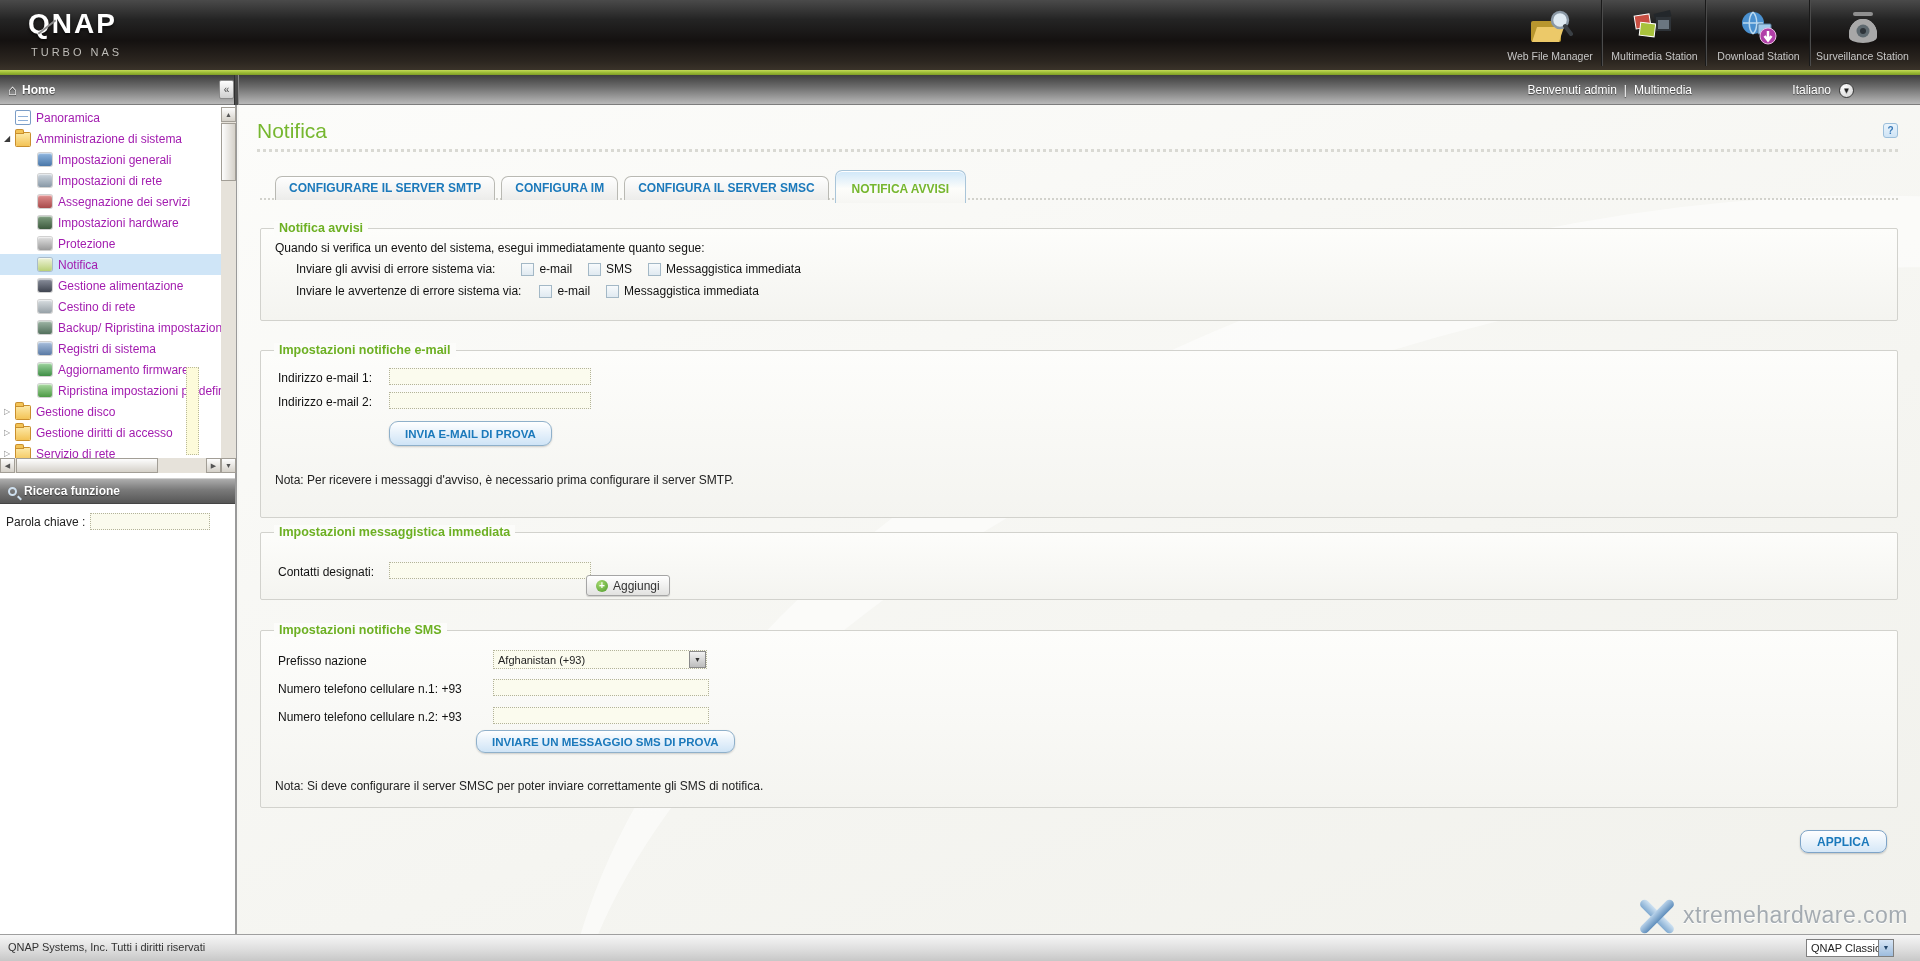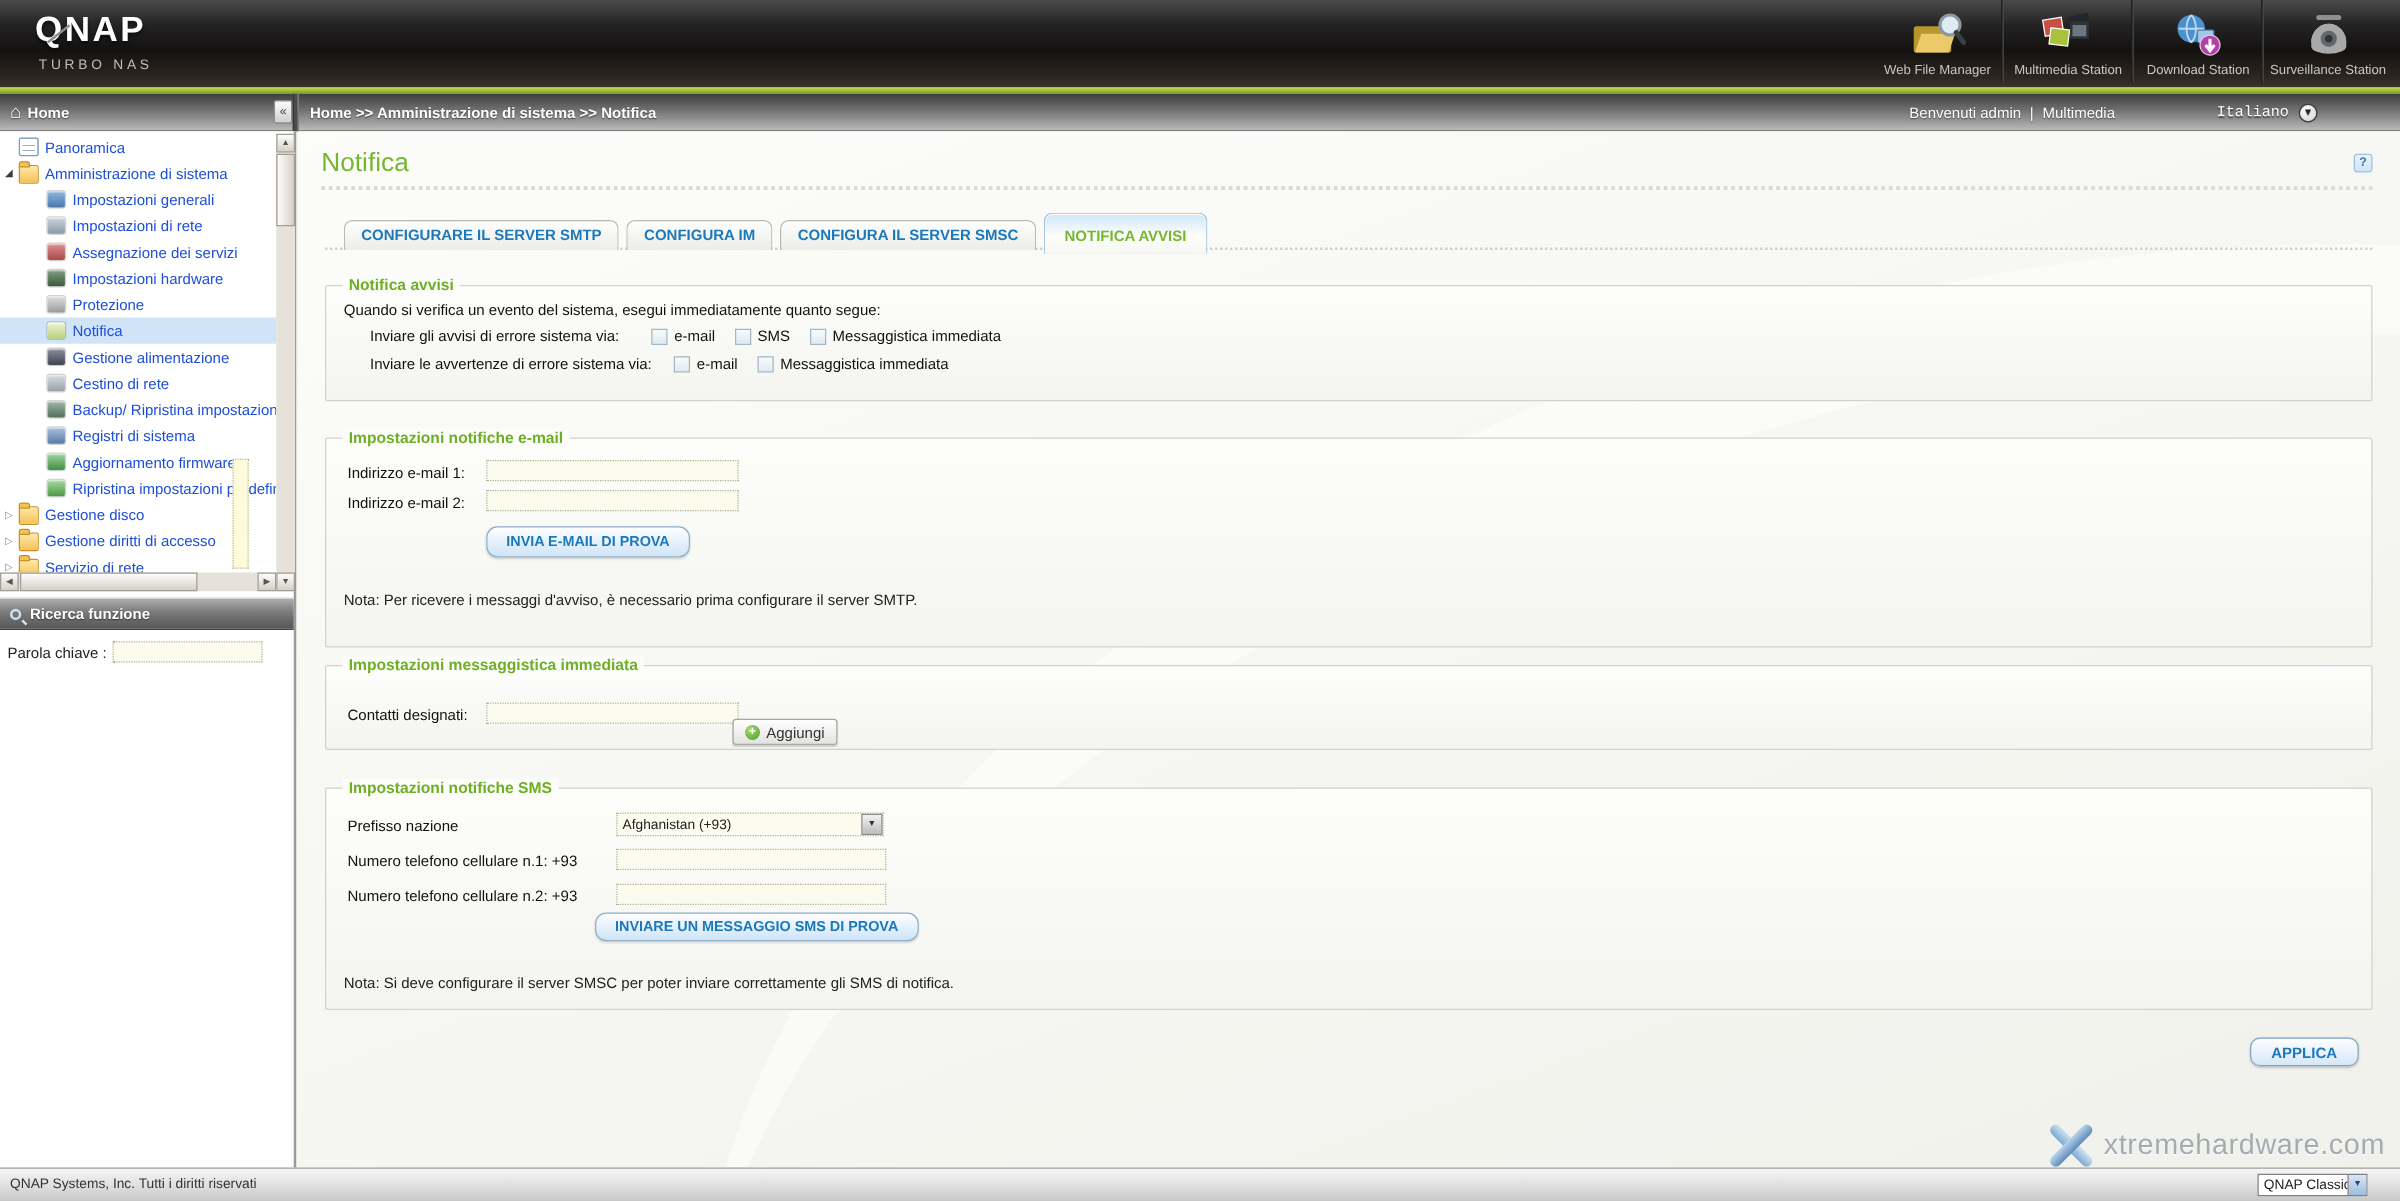--- a/index.html
+++ b/index.html
@@ -42,30 +42,30 @@
   .collapse-btn { position:absolute; left:219px; top:5px; width:15px; height:19px;
     background:linear-gradient(180deg,#fdfdfd,#cfcfcf); border:1px solid #8a8a8a; border-radius:2px;
     color:#444; font-size:10px; line-height:17px; text-align:center; cursor:pointer; }
   .collapse-btn:before { content:"\00AB"; }
   .crumb { position:absolute; left:248px; top:0; height:30px; line-height:30px; font-weight:bold;
     font-size:12px; text-shadow:0 1px 1px rgba(0,0,0,.55); }
   .welcome-group { position:absolute; right:228px; top:0; height:30px; line-height:30px; font-size:12px;
     font-weight:normal; text-shadow:0 1px 1px rgba(0,0,0,.55); display:flex; gap:7px; }
   .welcome-group .logout { cursor:pointer; }
   .lang-group { position:absolute; right:66px; top:0; height:30px; display:flex; align-items:center;
-    gap:8px; font-size:12px; cursor:pointer; text-shadow:0 1px 1px rgba(0,0,0,.5);font-family:Liberation Mono, monospace; }
+    gap:8px; font-size:12px; cursor:pointer; text-shadow:0 1px 1px rgba(0,0,0,.5); }
   .globe-btn { width:15px; height:15px; border-radius:50%; background:radial-gradient(circle at 35% 30%,#ffffff,#cfcfcf);
     border:1px solid #3a3a3a; color:#222; font-size:8px; line-height:14px; text-align:center; }
   .globe-btn:before { content:"\25BC"; }
 
   
   #sidebar { position:absolute; left:0; top:105px; width:237px; height:829px; background:#fff;
     border-right:2px solid #9a9a9a; }
   .trow { position:absolute; left:0; width:221px; height:21px; display:flex; align-items:center;
-    font-size:12px; color:#1d4ed8; white-space:nowrap; overflow:hidden; cursor:pointer; }
+    font-size:12px; color:#a21caf; white-space:nowrap; overflow:hidden; cursor:pointer; }
   .trow.sel { background:#cfe5f7; }
   .tw { display:inline-block; width:10px; flex:0 0 10px; margin-left:4px; font-size:8px; color:#3a3a3a; }
   .arr-open:before { content:"\25E2"; }
   .arr-closed:before { content:"\25B7"; color:#8a8a8a; }
   .lvl1 .tw { margin-left:26px; }
   .ticon { display:inline-block; width:14px; height:13px; flex:0 0 14px; margin:0 6px 0 2px;
     border-radius:2px; box-shadow:inset 0 1px 1px rgba(255,255,255,.55), 0 0 0 1px rgba(0,0,0,.18); }
   .ic-doc { background:#fff repeating-linear-gradient(180deg, transparent 0 3px, #8fb0d8 3px 4px);
     background-size:10px 10px; background-position:2px 2px; background-repeat:no-repeat;
     box-shadow:0 0 0 1px #7a9cc6; border-radius:1px; }
@@ -284,21 +284,20 @@
 
 <div id="greenline"></div>
 
 <div id="toolbar">
   <div class="panel-title">
     <span class="house"></span>
     <span>Home</span>
   </div>
   <div class="collapse-btn"></div>
   <div class="tool-sep"></div>
-  <div class="crumb">Home &gt;&gt; Amministrazione di sistema &gt;&gt; Notifica</div>
   <div class="welcome-group">
     <span>Benvenuti admin</span>
     <span>|</span>
     <span class="logout">Multimedia</span>
   </div>
   <div class="lang-group">
     <span>Italiano</span>
     <span class="globe-btn"></span>
   </div>
 </div>

